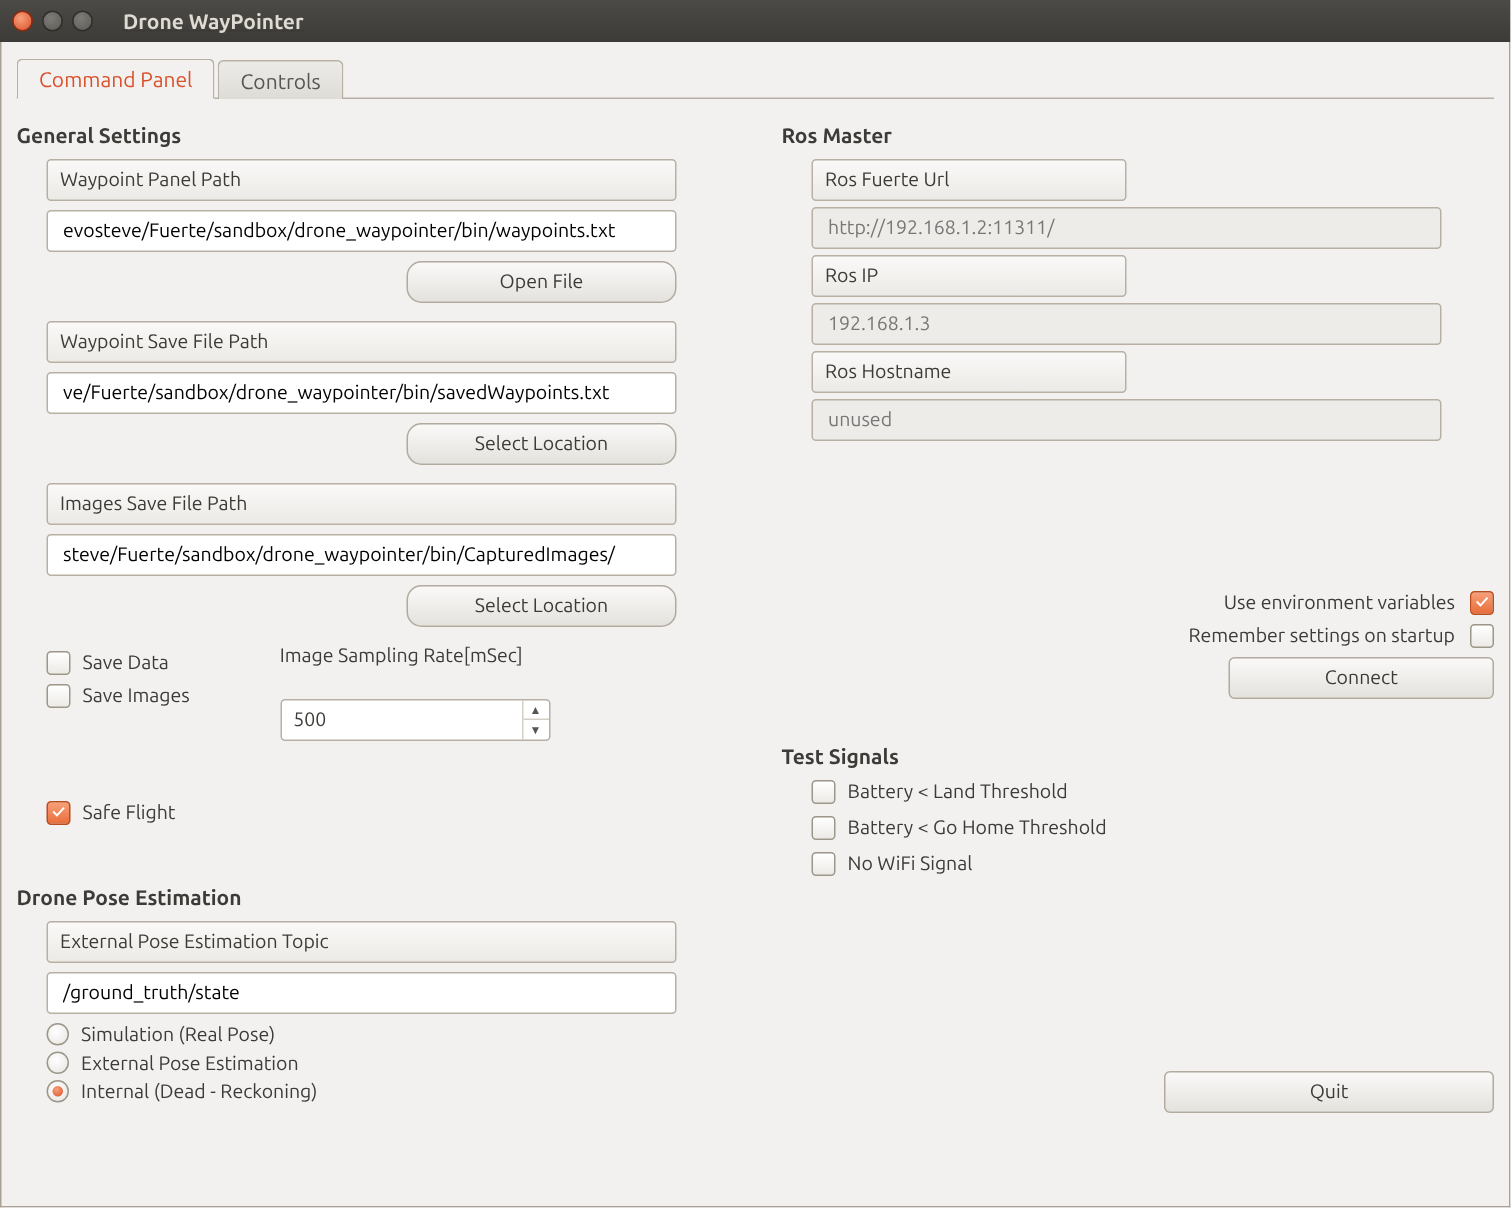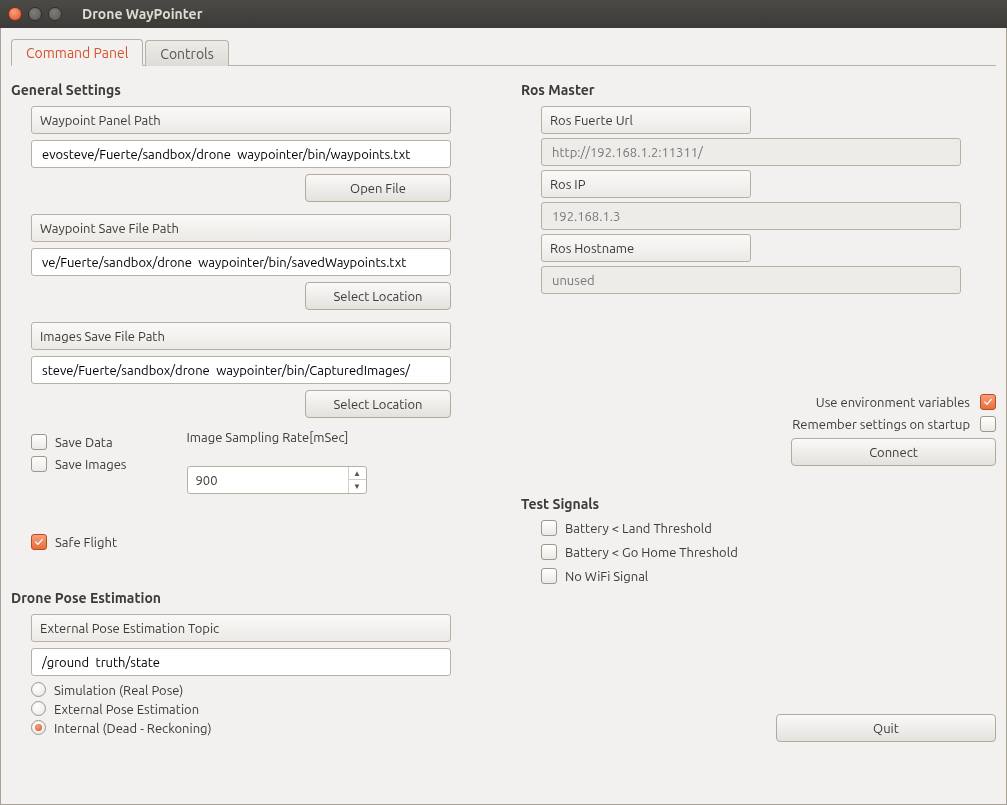--- a/index.html
+++ b/index.html
@@ -109,21 +109,21 @@
     border-radius: 4px;
     background: linear-gradient(to bottom, #faf9f8, #e4e2dd);
     padding: 0 18px;
     font-size: 13px;
     cursor: pointer;
     display: inline-flex;
     align-items: center;
     justify-content: center;
   }
   .btn-row { display:flex; justify-content:flex-end; width:420px; margin-bottom:12px;}
-  .btn-row .btn { width: 146px; }
+  .btn-row .btn { width: 180px; border-radius: 10px; }
   .chk-row { display:flex; align-items:center; gap:8px; margin:4px 0; }
   .chk {
     width:16px; height:16px; border:1px solid #9c9788; border-radius:3px;
     background: linear-gradient(to bottom,#fff,#eceae6);
     display:inline-flex; align-items:center; justify-content:center;
     cursor: pointer;
   }
   .chk.checked {
     background: linear-gradient(to bottom,#f7a07a,#e86d3a);
     border-color:#b84d20;
@@ -154,21 +154,21 @@
     height:13px; font-size:8px; display:flex; align-items:center; justify-content:center;
     cursor:pointer; color:#555;
   }
   .spin .arrows span:first-child { border-bottom:1px solid #d3cfc5; }
   .right-field { width:210px; }
   .right-input { width:420px; background:#eeece8; }
   .right-input input { color:#777; }
   .right-stack .readonly-field, .right-stack .text-input { margin-bottom:4px;}
   .env-row { display:flex; justify-content:flex-end; align-items:center; gap:10px; margin:6px 0;}
   .connect-row { display:flex; justify-content:flex-end; margin-top:4px;}
-  .connect-row .btn { width:205px; }
+  .connect-row .btn { width:177px; }
   .quit-row { display:flex; justify-content:flex-end; margin-top:130px;}
   .quit-row .btn { width:220px; }
   .sampling-col { display:flex; flex-direction:column; }
   .sampling-col .lbl { margin-bottom: 22px; }
 </style>
 </head>
 <body>
 
 <div class="titlebar">
   <span class="wbtn close"></span>
@@ -220,21 +220,21 @@
               <span>Save Data</span>
             </div>
             <div class="chk-row" style="margin-top:6px;">
               <span class="chk"></span>
               <span>Save Images</span>
             </div>
           </div>
           <div class="sampling-col">
             <span class="lbl">Image Sampling Rate[mSec]</span>
             <div class="spin">
-              <span>900</span>
+              <span>500</span>
               <span class="arrows">
                 <span>▲</span>
                 <span>▼</span>
               </span>
             </div>
           </div>
         </div>
 
         <div class="chk-row" style="margin-top:40px;">
           <span class="chk checked"></span>

